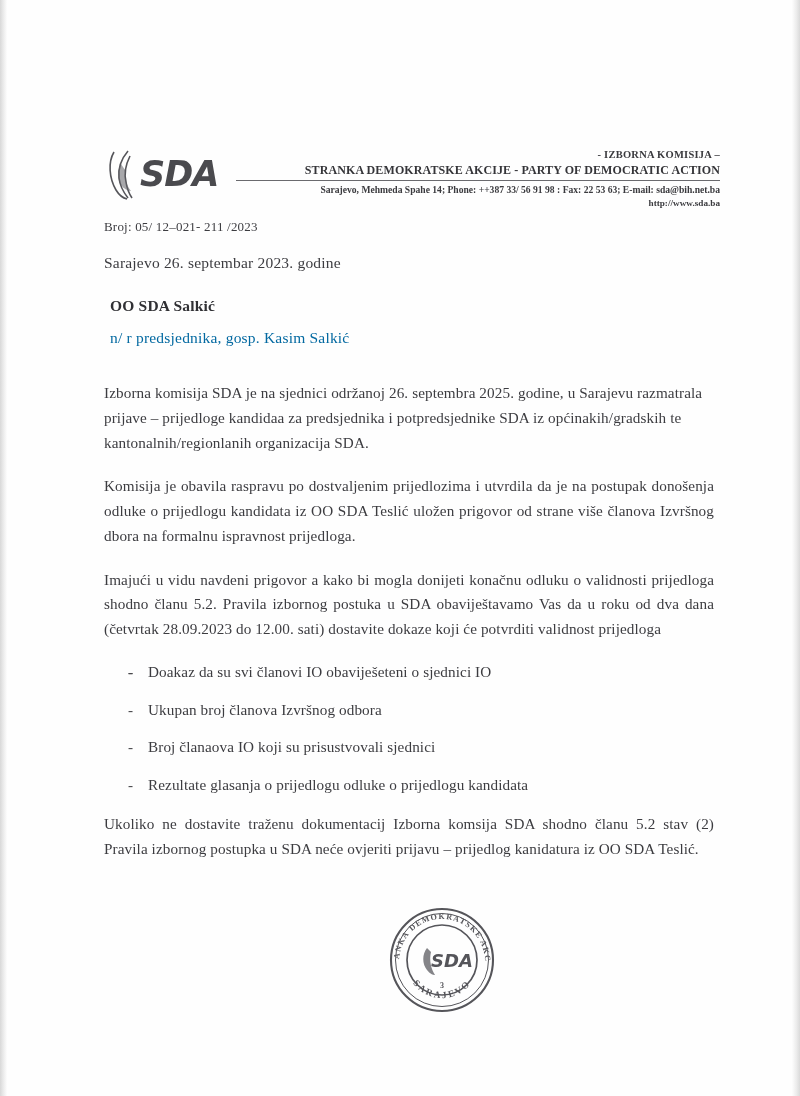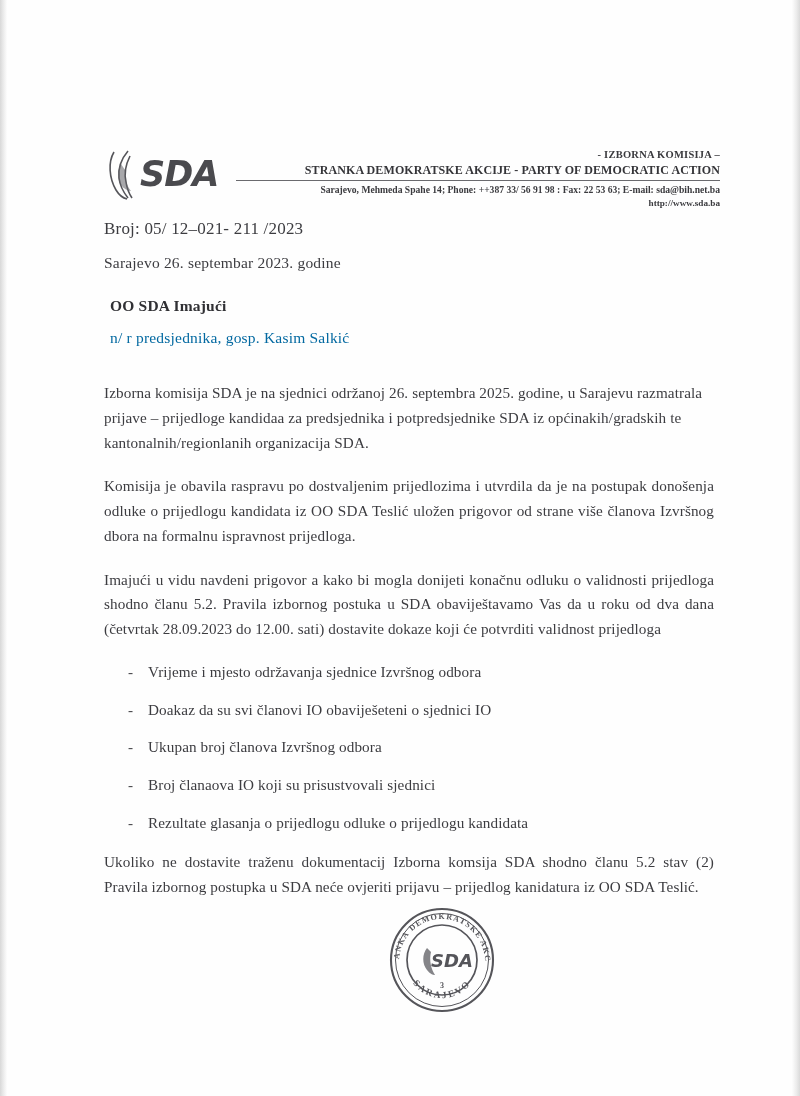--- a/index.html
+++ b/index.html
@@ -119,21 +119,21 @@
     font-size: 9.2px;
     color: #3a3a3e;
     line-height: 1.4;
   }
 
   
   .meta-ref {
     position: absolute;
     left: 104px;
     top: 219px;
-    font-size: 17px;
+    font-size: 13px;
     color: #3c3c40;
     letter-spacing: 0.2px;
     font-family: Liberation Serif, serif;
   }
   .meta-date {
     position: absolute;
     left: 104px;
     top: 254px;
     font-size: 15.5px;
     color: #3c3c40;
@@ -248,33 +248,32 @@
         <hr class="head-rule">
         <div class="head-line3">Sarajevo, Mehmeda Spahe 14; Phone: ++387 33/ 56 91 98 : Fax: 22 53 63; E-mail: sda@bih.net.ba</div>
         <div class="head-line4">http://www.sda.ba</div>
       </div>
     </div>
 
     <div class="meta-ref">Broj: 05/ 12–021- 211   /2023</div>
     <div class="meta-date">Sarajevo 26. septembar 2023. godine</div>
 
     <div class="addressee">
-      <div class="addressee-org">OO SDA Imajući</div>
+      <div class="addressee-org">OO SDA Salkić</div>
       <div class="addressee-attn">n/ r predsjednika,  gosp. Kasim Salkić</div>
     </div>
 
     <div class="body-wrap">
       <p class="para left">Izborna komisija SDA je na sjednici održanoj 26. septembra 2025. godine, u Sarajevu razmatrala prijave – prijedloge kandidaa za predsjednika i potpredsjednike SDA iz općinakih/gradskih te kantonalnih/regionlanih organizacija SDA.</p>
       <p class="para">Komisija je obavila raspravu po dostvaljenim prijedlozima i utvrdila da je na postupak donošenja odluke o  prijedlogu kandidata  iz OO SDA Teslić uložen prigovor od strane više članova Izvršnog dbora na formalnu ispravnost prijedloga.</p>
       <p class="para">Imajući u vidu navdeni prigovor a kako bi mogla donijeti konačnu odluku o validnosti prijedloga shodno članu 5.2. Pravila izbornog postuka u SDA obaviještavamo Vas da u roku od dva dana (četvrtak 28.09.2023 do 12.00. sati) dostavite dokaze koji će potvrditi validnost prijedloga</p>
 
       <ul class="bullet-list">
         <li class="bullet-item">
           <span class="bullet-dash">-</span>
-          <span>Vrijeme i mjesto održavanja sjednice Izvršnog odbora</span>
         </li>
         <li class="bullet-item">
           <span class="bullet-dash">-</span>
           <span>Doakaz da su svi članovi IO obaviješeteni o sjednici IO</span>
         </li>
         <li class="bullet-item">
           <span class="bullet-dash">-</span>
           <span>Ukupan broj članova Izvršnog odbora</span>
         </li>
         <li class="bullet-item">

